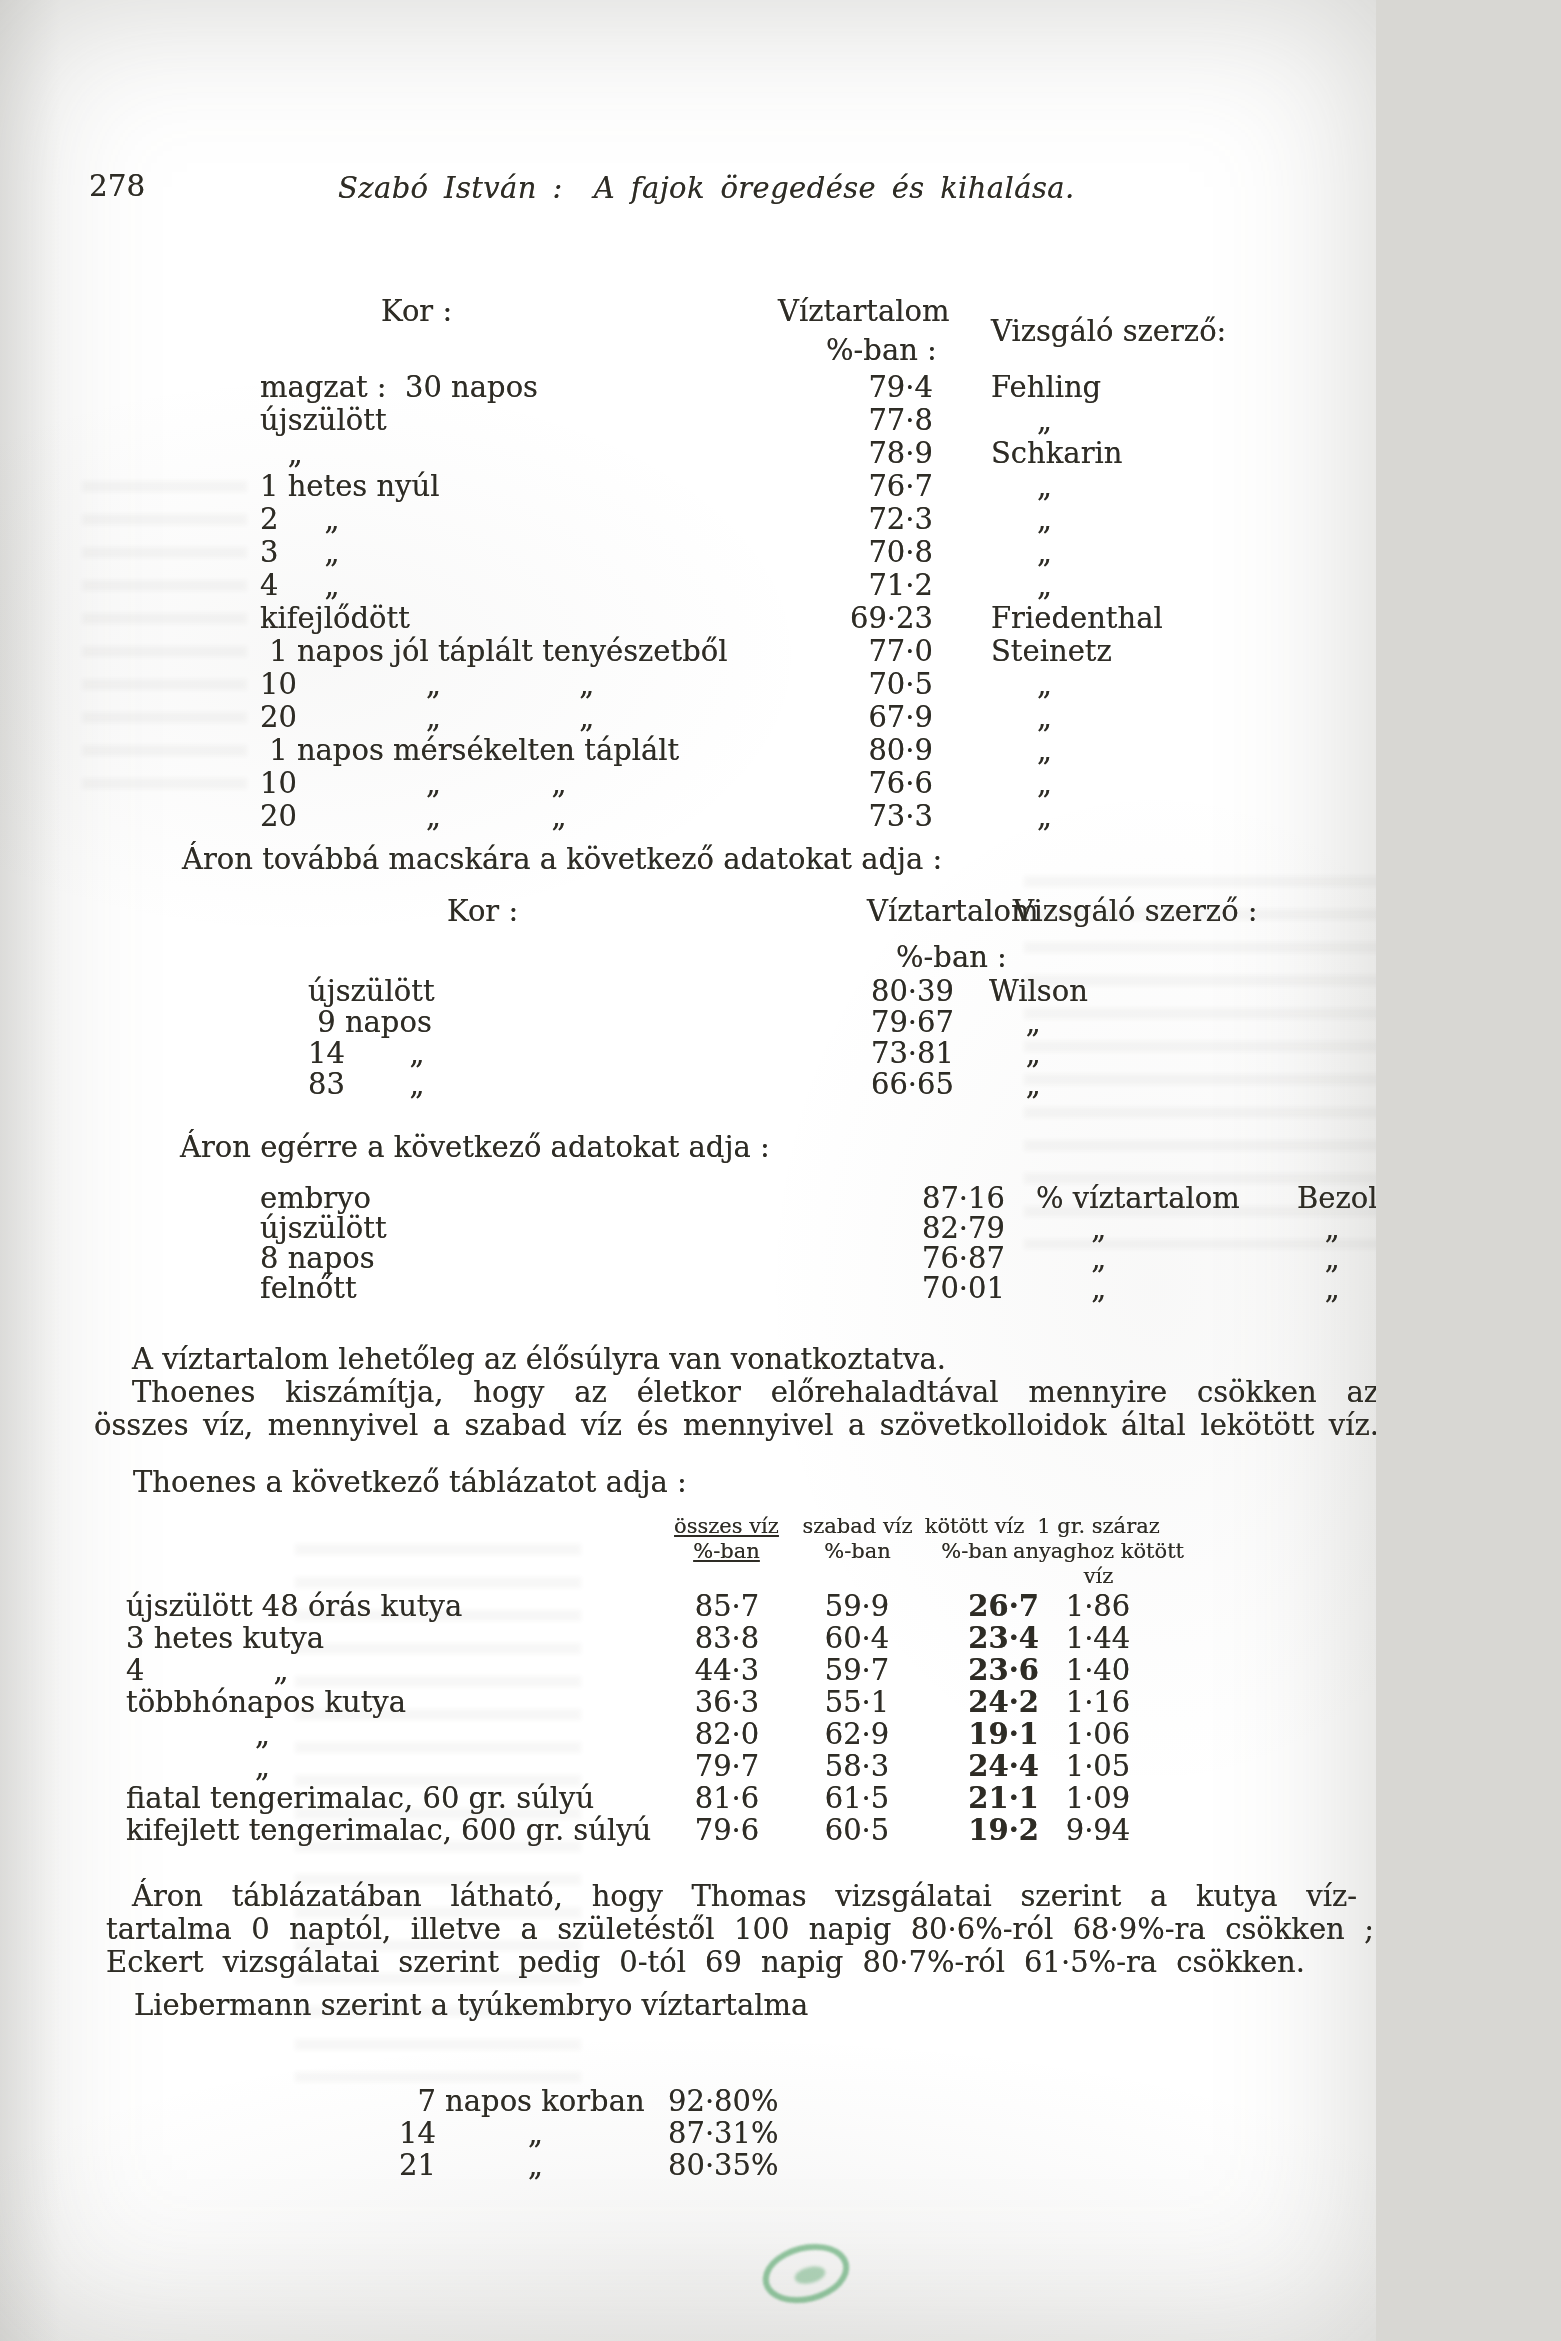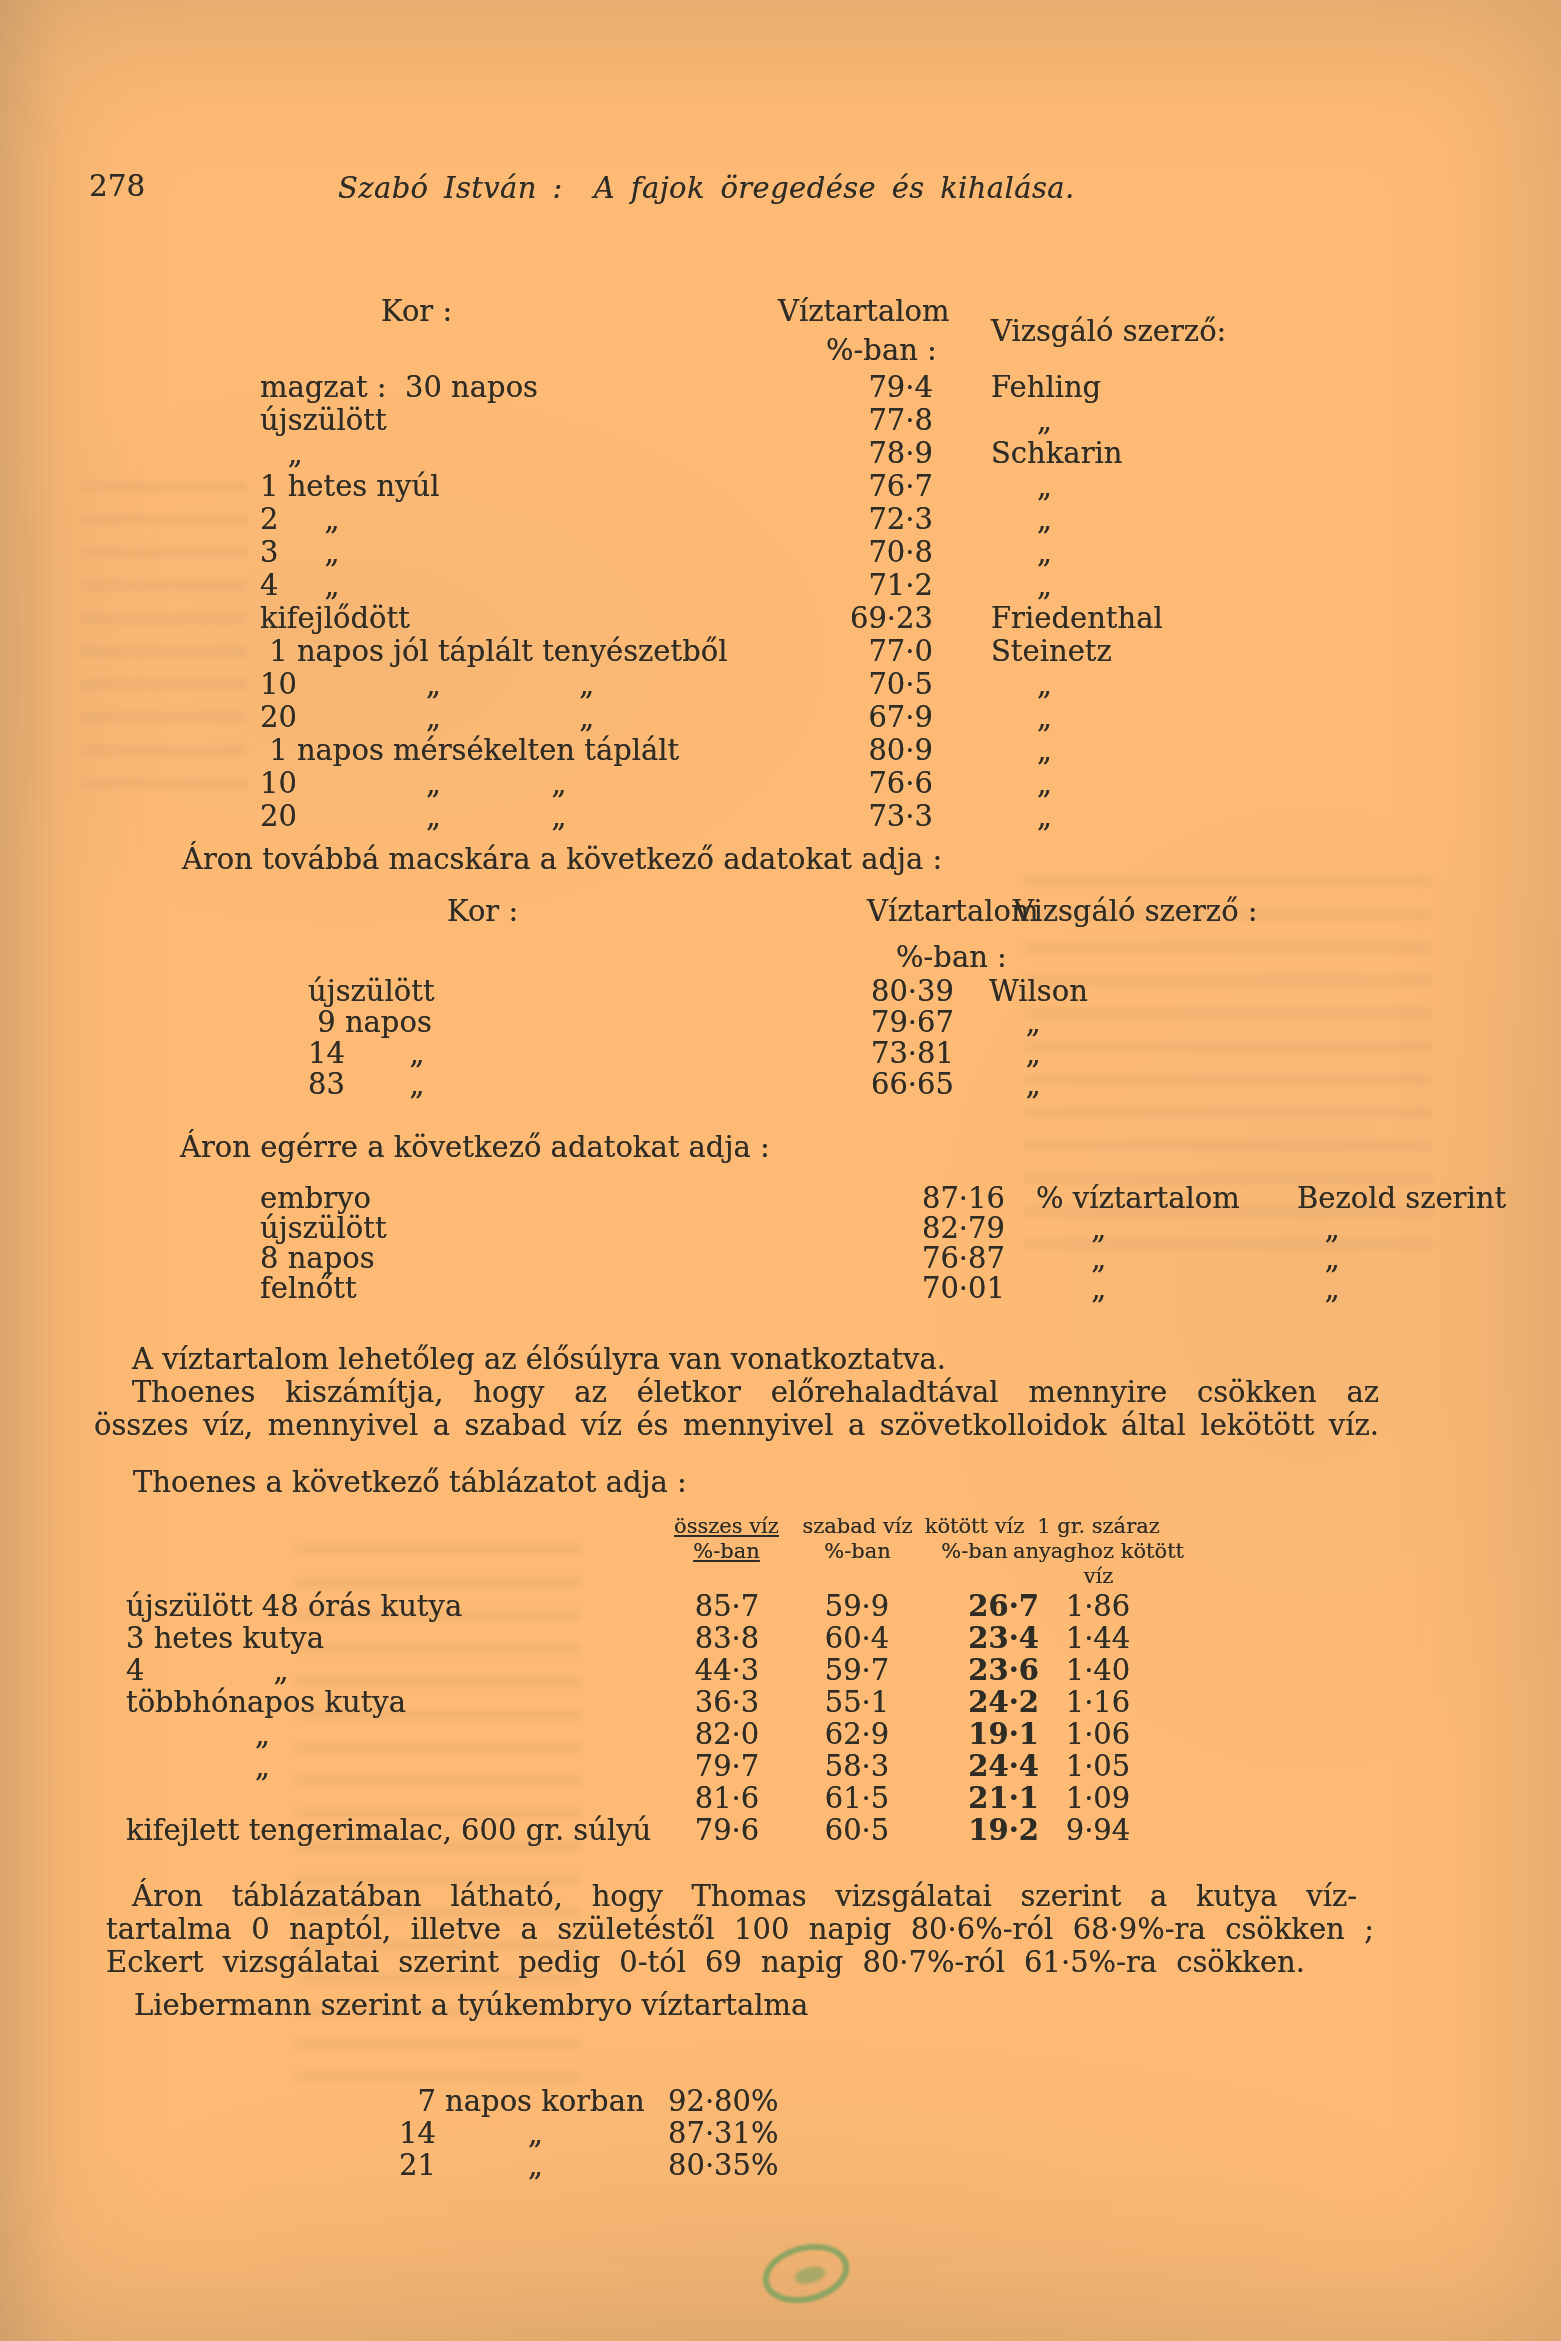--- a/index.html
+++ b/index.html
@@ -3,22 +3,22 @@
 <meta charset="utf-8">
 <style>
   * { box-sizing: border-box; }
   html,body { margin:0; padding:0; }
   body {
     width:1561px; height:2342px;
     background:#d8d7d3;
     font-family:"DejaVu Serif","Liberation Serif",serif;
   }
   .page {
-    position:absolute; left:0; top:0; width:1561px; height:2342px;
-    background:#fdba74;
+    position:absolute; left:0; top:0; width:1376px; height:2342px;
+    background:#ffffff;
     color:#2e2c25;
     font-size:29px; line-height:32px;
     overflow:hidden;
     box-shadow: inset 0 0 156px rgba(95,92,84,.28);
   }
   .page::before {
     content:""; position:absolute; inset:0; pointer-events:none;
     background:
       linear-gradient(90deg, rgba(100,98,90,.10), rgba(100,98,90,0) 61px),
       radial-gradient(ellipse 781px 434px at 22% 28%, rgba(120,118,110,.05), transparent 65%),
@@ -309,20 +309,21 @@
           <span class="n4">1·06</span>
         </div>
       <div class="row">
           <span class="lab">              „</span>
           <span class="n1">79·7</span>
           <span class="n2">58·3</span>
           <span class="n3">24·4</span>
           <span class="n4">1·05</span>
         </div>
       <div class="row">
+          <span class="lab">fiatal tengerimalac, 60 gr. súlyú</span>
           <span class="n1">81·6</span>
           <span class="n2">61·5</span>
           <span class="n3">21·1</span>
           <span class="n4">1·09</span>
         </div>
       <div class="row">
           <span class="lab">kifejlett tengerimalac, 600 gr. súlyú</span>
           <span class="n1">79·6</span>
           <span class="n2">60·5</span>
           <span class="n3">19·2</span>

